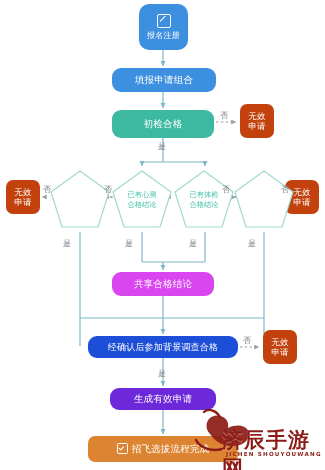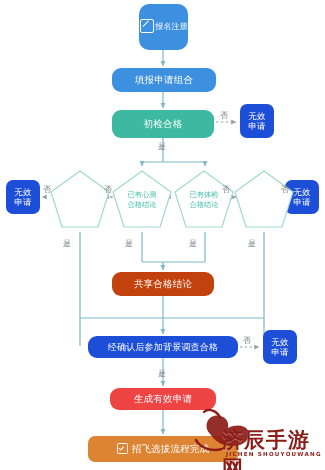--- a/index.html
+++ b/index.html
@@ -22,20 +22,21 @@
     line-height:1.18;
     letter-spacing:.2px;
     z-index:3;
   }
   .node.rounded{border-radius:9px;}
 
   
   .n-start{
     left:139px;top:4px;width:49px;height:46px;
     background:#3d8fdf;border-radius:10px;
+    flex-direction:column;
     font-size:8px;
   }
   .icon-box{
     width:12px;height:12px;border:1.3px solid #fff;border-radius:2px;
     position:relative;display:block;margin:0 auto 3px auto;
   }
   .icon-box:after{
     content:"";position:absolute;left:2.2px;top:6.6px;
     width:8px;height:1.4px;background:#fff;
     transform:rotate(-45deg);transform-origin:left center;
@@ -45,32 +46,32 @@
     position:relative;display:inline-block;margin-right:4px;flex:none;
   }
   .icon-check:after{
     content:"";position:absolute;left:1.6px;top:1.2px;
     width:4.4px;height:2.4px;border-left:1.2px solid #fff;border-bottom:1.2px solid #fff;
     transform:rotate(-45deg);
   }
 
   .n-fill{left:112px;top:68px;width:104px;height:24px;background:#3d8fdf;font-size:9.5px;}
   .n-precheck{left:112px;top:110px;width:102px;height:28px;background:#3cb9a0;font-size:9.5px;}
-  .n-share{left:112px;top:272px;width:102px;height:24px;background:#c2410c;font-size:9.5px;}
+  .n-share{left:112px;top:272px;width:102px;height:24px;background:#d946ef;font-size:9.5px;}
   .n-bg{left:88px;top:336px;width:150px;height:22px;background:#1d4ed8;font-size:9px;}
-  .n-valid{left:110px;top:388px;width:106px;height:22px;background:#ef4444;font-size:9.5px;}
+  .n-valid{left:110px;top:388px;width:106px;height:22px;background:#6d28d9;font-size:9.5px;}
   .n-done{
     left:88px;top:436px;width:150px;height:26px;background:#dd8433;font-size:9.5px;
     border-radius:7px;
   }
   .n-done .lbl{display:flex;align-items:center;justify-content:center;}
 
   
   .n-inv{
-    background:#1d4ed8;border-radius:7px;
+    background:#c2410c;border-radius:7px;
     flex-direction:column;font-size:8.5px;width:34px;height:34px;
   }
   .n-inv span{display:block;}
   .inv-1{left:240px;top:104px;}
   .inv-2{left:6px;top:180px;}
   .inv-3{left:285px;top:180px;}
   .inv-4{left:263px;top:330px;}
 
   
   .pent{

